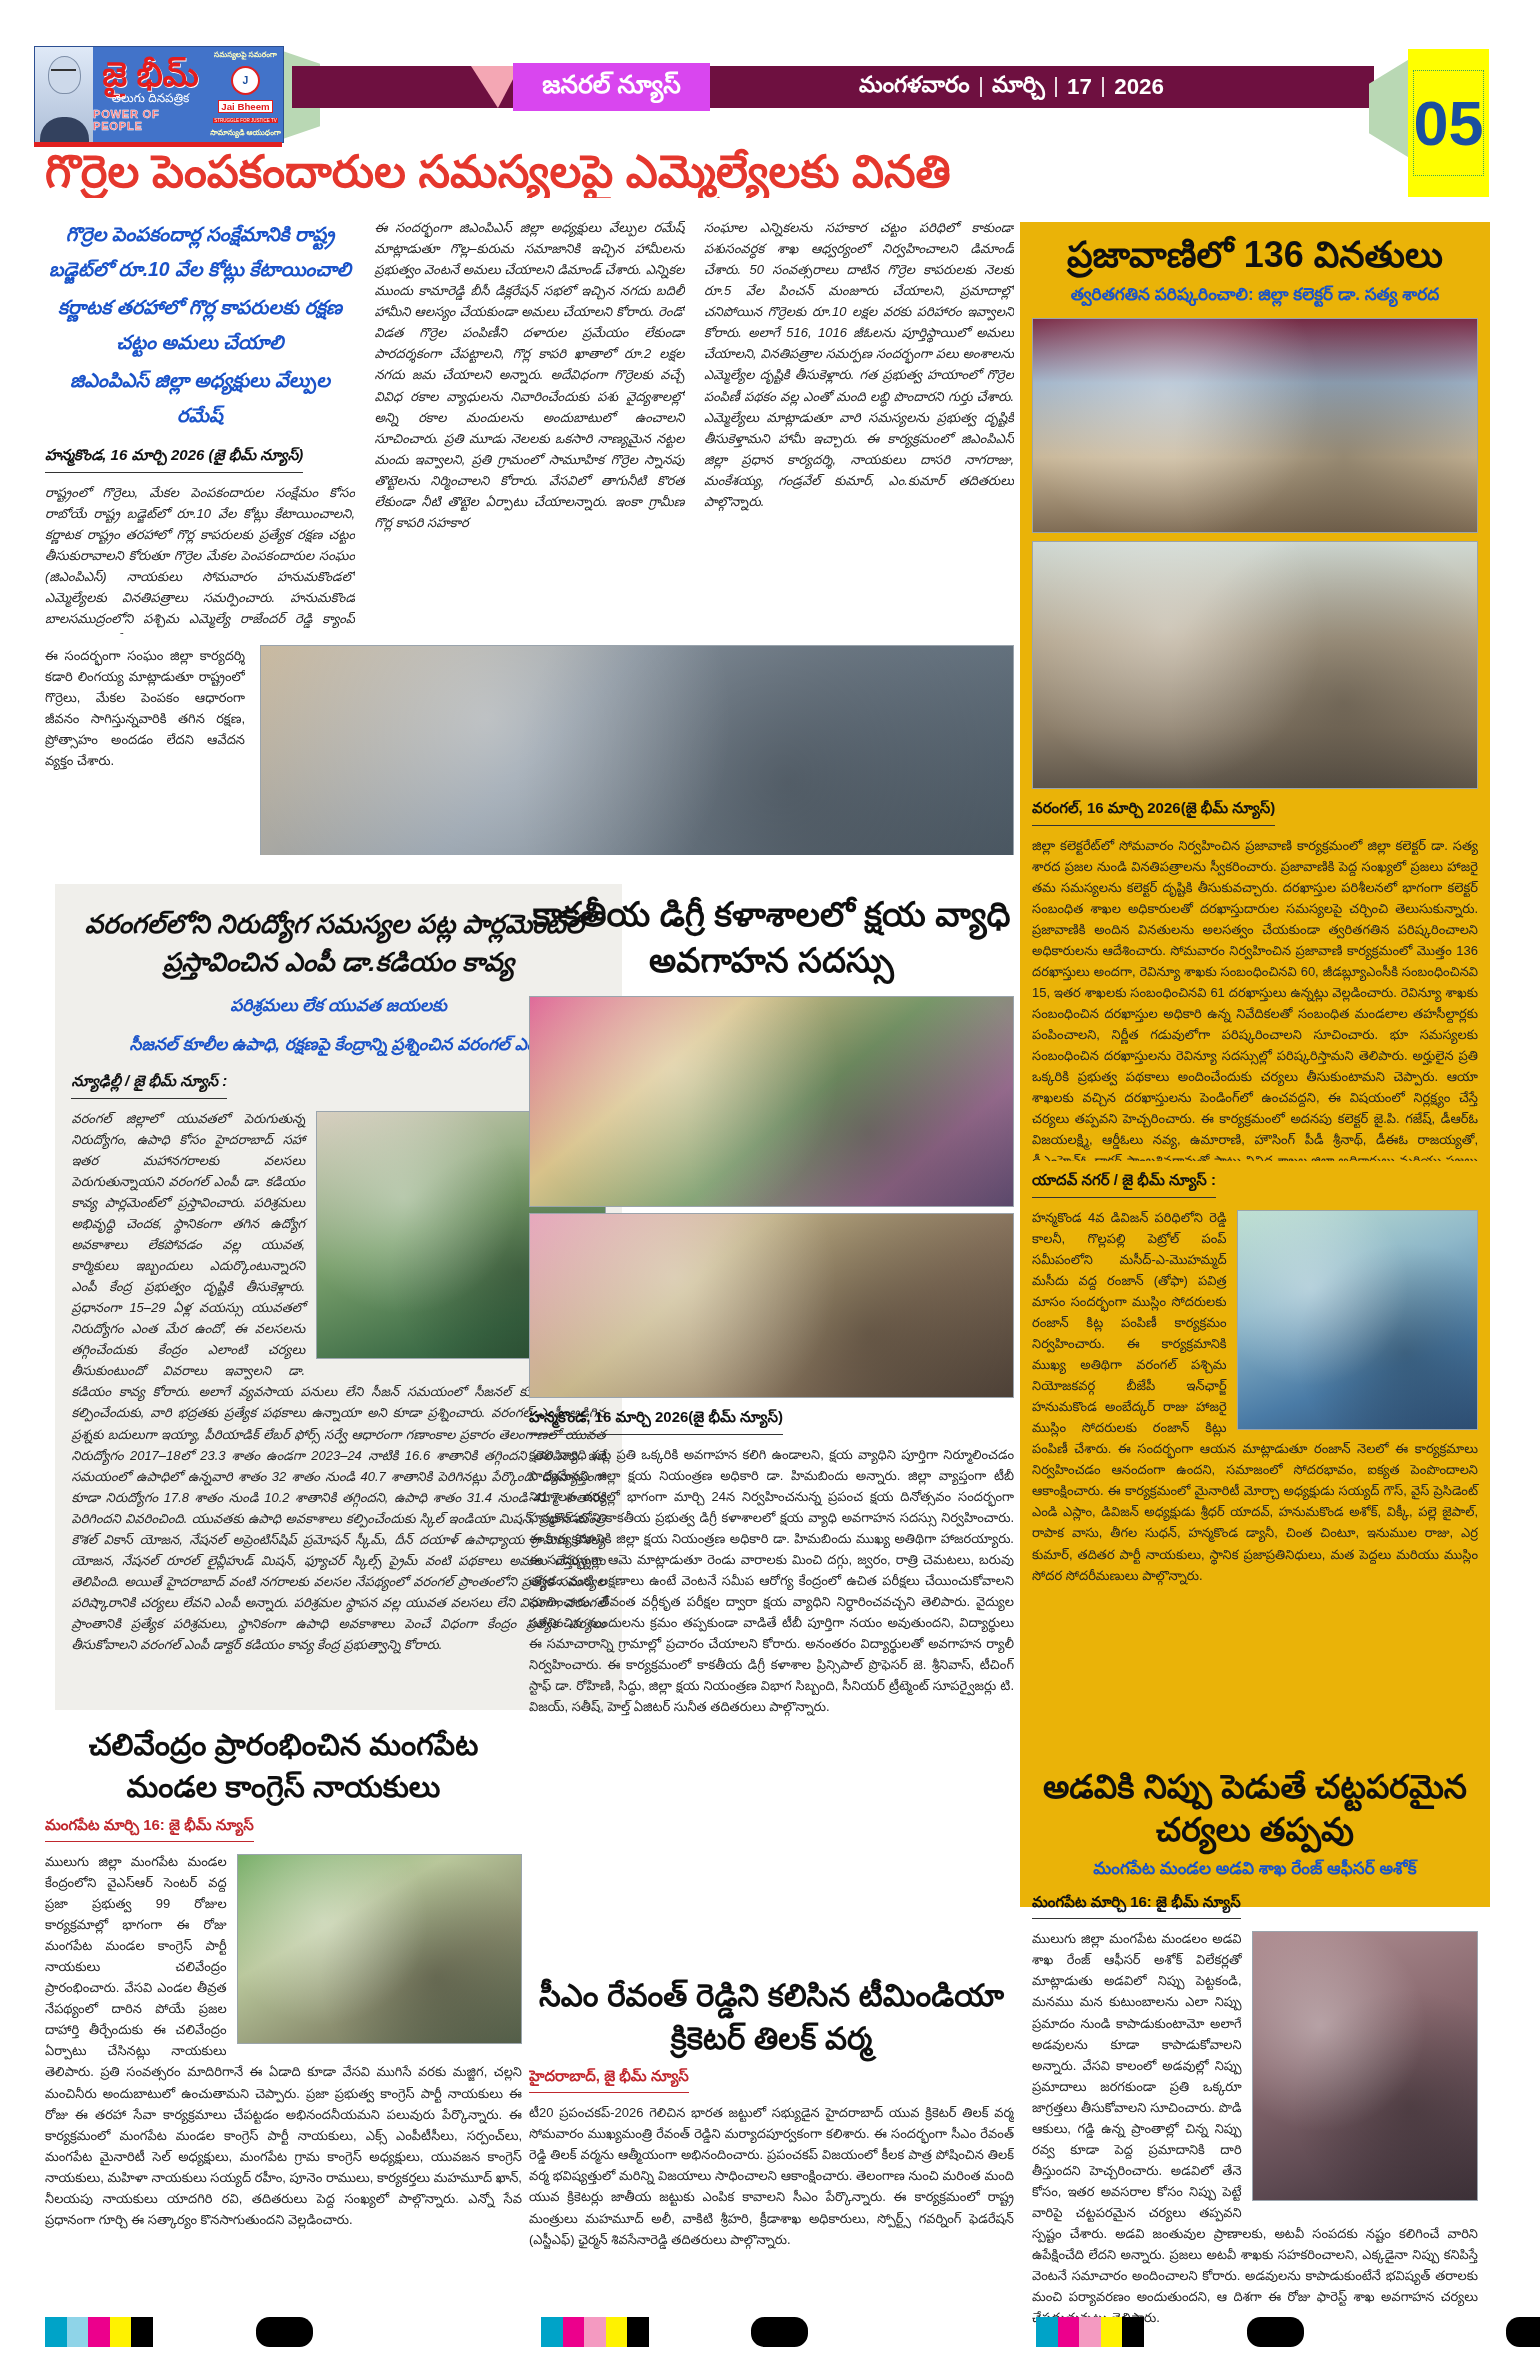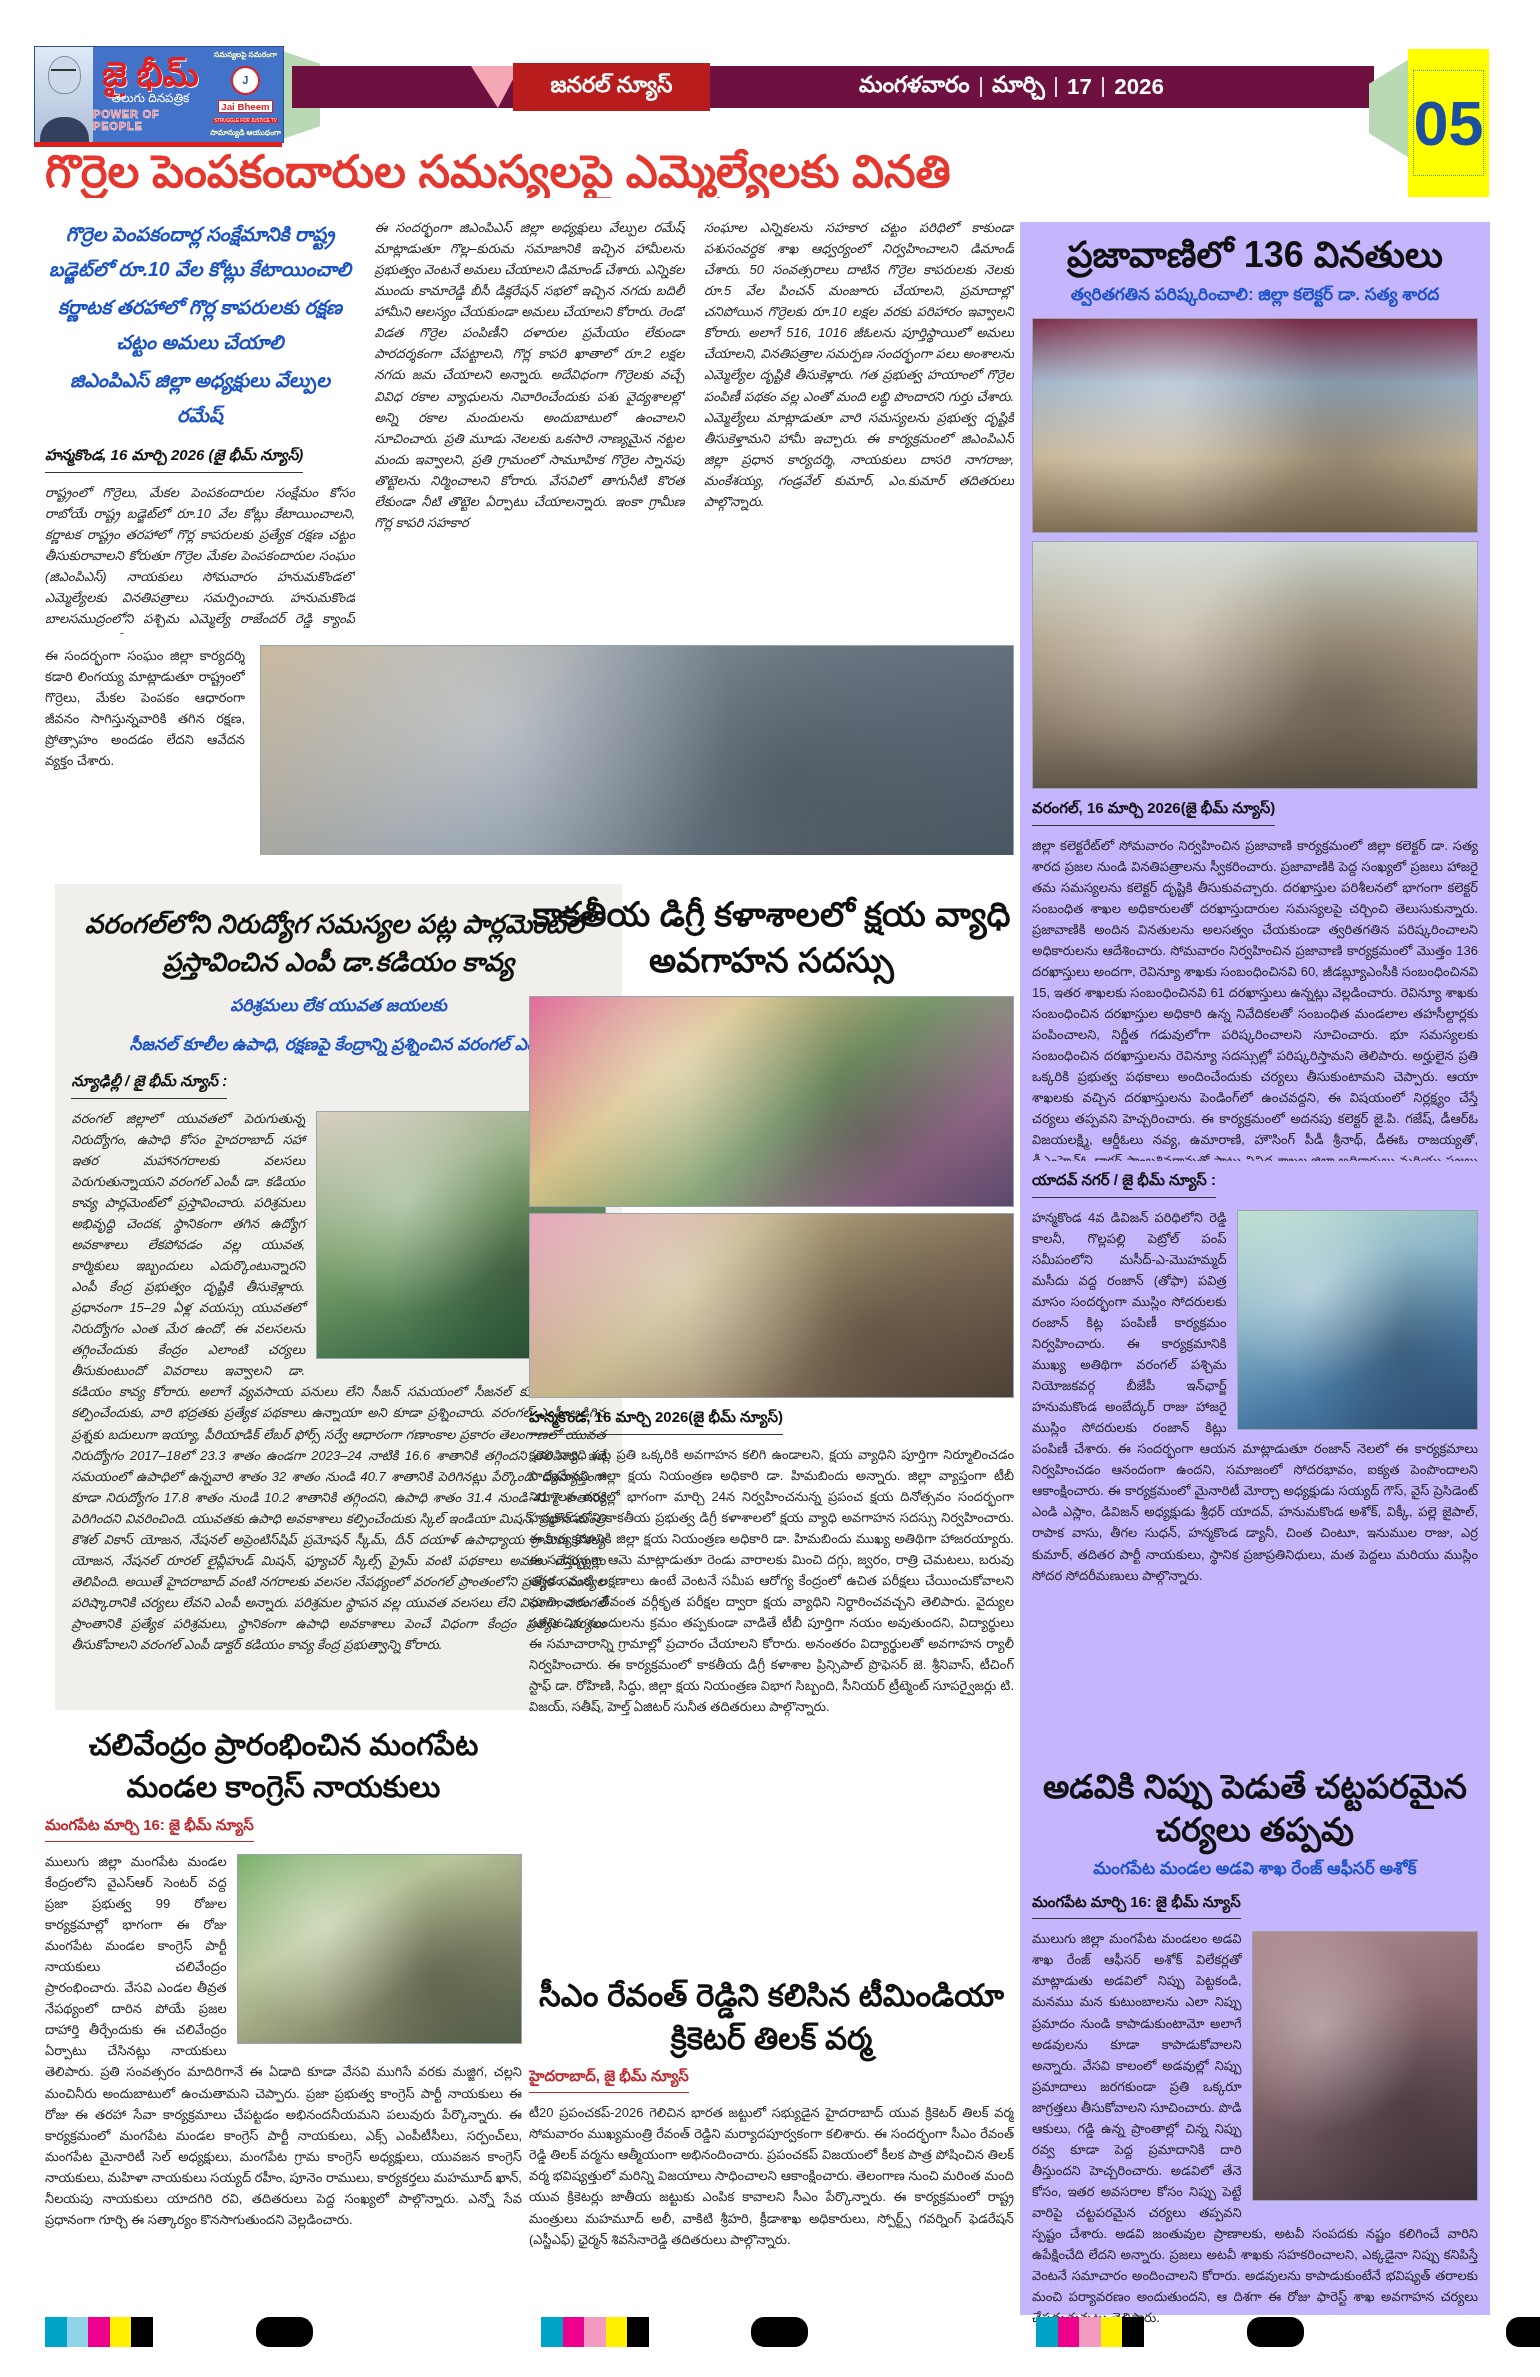--- a/index.html
+++ b/index.html
@@ -4,22 +4,22 @@
 <style>
   html,body{margin:0;padding:0;background:#ffffff;}
   .page{position:relative;width:1541px;height:2377px;background:#ffffff;overflow:hidden;
         font-family:"Liberation Sans","DejaVu Sans",sans-serif;color:#1c1c1c;}
   
   .green-flag{position:absolute;left:268px;top:46px;width:52px;height:98px;background:#b9d8b4;
               clip-path:polygon(0 0,100% 18%,100% 82%,0 100%);}
   .masthead-bar{position:absolute;left:292px;top:66px;width:1082px;height:42px;background:#6e1040;}
   .pink-wedge{position:absolute;left:179px;top:0;width:49px;height:42px;background:#f4a7b4;
               clip-path:polygon(0 0,100% 0,55% 100%);}
-  .section-box{position:absolute;left:221px;top:-3px;width:197px;height:48px;background:#b91c1c;
-               display:flex;align-items:center;justify-content:center;color:#fff;font-weight:bold;font-size:22px;}
+  .section-box{position:absolute;left:221px;top:-3px;width:197px;height:48px;background:#d946ef;
+               display:flex;align-items:center;justify-content:center;color:#fff;font-weight:bold;font-size:25px;}
   .date-strip{position:absolute;left:567px;top:0;height:42px;display:flex;align-items:center;gap:10.4px;
               color:#fff;font-weight:bold;font-size:22.4px;}
   .date-sep{width:1.5px;height:19.4px;background:#ffffff;opacity:.85;}
   .badge-green{position:absolute;left:1369px;top:52px;width:52px;height:113px;background:#b9d8b4;
                clip-path:polygon(0 28%,100% 0,100% 100%,0 72%);}
   .page-badge{position:absolute;left:1408px;top:49px;width:81px;height:148px;background:#ffff00;
               display:flex;align-items:center;justify-content:center;}
   .page-badge-inner{width:69px;height:104px;border:1.5px dotted #3aa55a;display:flex;align-items:center;justify-content:center;}
   .page-num{font-size:63px;font-weight:800;color:#1c4f9e;line-height:1;}
   
@@ -54,21 +54,21 @@
   .body-text{font-size:13px;line-height:1.62;text-align:justify;color:#222;overflow-wrap:break-word;}
   .lead-bottom{display:flex;gap:15px;margin-top:10.4px;height:210px;overflow:hidden;}
   .lead-bottom .cont{width:200px;overflow:hidden;}
   .photo{background:linear-gradient(135deg,#c9b99f 0%,#8e9aa6 40%,#6d7b88 70%,#4c5964 100%);
          position:relative;overflow:hidden;border:0.7px solid #9aa4ad;}
   .photo:after{content:"";position:absolute;inset:0;
          background:radial-gradient(circle at 30% 35%,rgba(255,255,255,.35),transparent 45%),
                     radial-gradient(circle at 70% 65%,rgba(0,0,0,.25),transparent 50%);}
   .lead-photo{flex:1;height:210px;}
   
-  .rail{position:absolute;left:1020px;top:222px;width:470px;height:2093px;background:#c4b5fd;}
+  .rail{position:absolute;left:1020px;top:222px;width:470px;height:1685px;background:#eab308;}
   .rail-sec{padding:10.4px 12px 7.5px 12px;overflow:hidden;}
   .sec-a{height:921px;}
   .sec-b{height:574px;}
   .sec-c{height:552px;}
   .rail-headline{font-size:36px;font-weight:800;color:#101010;text-align:center;line-height:1.25;}
   .rail-sub{font-size:17px;font-weight:bold;color:#1a53c9;text-align:center;margin:7.5px 0 10.4px 0;}
   .rail-photo1{height:213px;margin-bottom:7.5px;background:linear-gradient(180deg,#7b2c47 0%,#9fb3c8 30%,#c8b697 65%,#7f6c55 100%);}
   .rail-photo2{height:246px;margin-bottom:10.4px;background:linear-gradient(180deg,#cfd8d2 0%,#b3a58e 40%,#8d7f6b 75%,#5f564a 100%);}
   .dark-red-headline{font-size:39px;font-weight:800;color:#9d1516;text-align:center;line-height:1.35;margin:4.5px 0 12px 0;}
   .black-headline-2{font-size:33px;font-weight:800;color:#101010;text-align:center;line-height:1.3;margin:3px 0 6px 0;}

